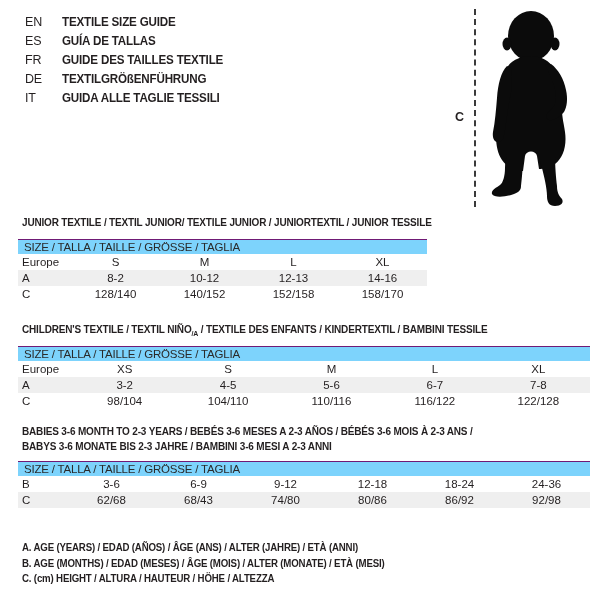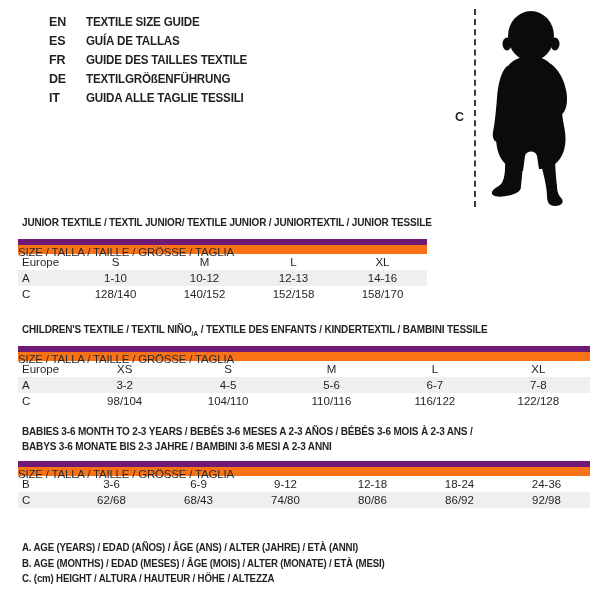--- a/index.html
+++ b/index.html
@@ -7,23 +7,22 @@
   body {
     width: 600px; height: 600px; position: relative; overflow: hidden;
     font-family: "Liberation Sans", sans-serif;
     color: #231f20;
   }
 
   
   .lang-block { position: absolute; left: 25px; top: 13px; }
   .lang-row { display: flex; height: 19px; line-height: 19px; }
   .lang-code {
-    width: 37px; font-weight: bold; font-size: 12.5px;
+    width: 37px; font-weight: normal; font-size: 12.5px;
     letter-spacing: -0.2px;
-    margin-left: 24px;
   }
   .lang-label {
     font-weight: bold; font-size: 12.5px; letter-spacing: -0.2px;
     transform: scaleX(0.93); transform-origin: 0 50%; white-space: nowrap;
   }
 
   
   .height-line {
     position: absolute; left: 474px; top: 9px; height: 198px; width: 0;
     border-left: 2.5px dashed #3a3a3a;
@@ -45,22 +44,22 @@
   #sec1-title { top: 215px; }
   #sec2-title { top: 322px; }
   #sec3-title { top: 424px; }
 
   
   .tbl { position: absolute; left: 18px; }
   #tbl1 { top: 239px; width: 409px; }
   #tbl2 { top: 346px; width: 572px; }
   #tbl3 { top: 461px; width: 572px; }
   .size-bar {
-    background: #f97316; border-top: 6px solid #701a75;
-    height: 15px; line-height: 14px; padding-left: 0;
+    background: #7dd3fc; border-top: 1px solid #701a75;
+    height: 15px; line-height: 14px; padding-left: 6px;
     font-size: 11.5px; letter-spacing: -0.2px; color: #2a2a2a;
     white-space: nowrap;
   }
   .trow { display: grid; height: 16px; line-height: 16px; font-size: 11.5px; }
   #tbl1 .trow { grid-template-columns: 53px repeat(4, 1fr); }
   #tbl2 .trow { grid-template-columns: 55px repeat(5, 1fr); }
   #tbl3 .trow { grid-template-columns: 50px repeat(6, 1fr); }
   .trow .lbl { text-align: left; padding-left: 4px; }
   .trow .val { text-align: center; }
   .trow.shade { background: #efefef; }
@@ -135,21 +134,21 @@
   <div class="size-bar">SIZE / TALLA / TAILLE / GRÖSSE / TAGLIA</div>
   <div class="trow">
     <span class="lbl">Europe</span>
     <span class="val">S</span>
     <span class="val">M</span>
     <span class="val">L</span>
     <span class="val">XL</span>
   </div>
   <div class="trow shade">
     <span class="lbl">A</span>
-    <span class="val">1-10</span>
+    <span class="val">8-2</span>
     <span class="val">10-12</span>
     <span class="val">12-13</span>
     <span class="val">14-16</span>
   </div>
   <div class="trow">
     <span class="lbl">C</span>
     <span class="val">128/140</span>
     <span class="val">140/152</span>
     <span class="val">152/158</span>
     <span class="val">158/170</span>

